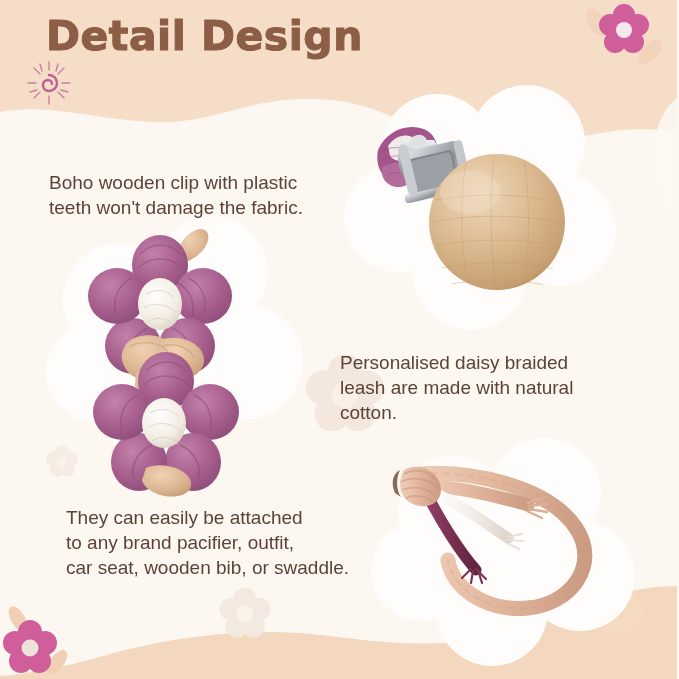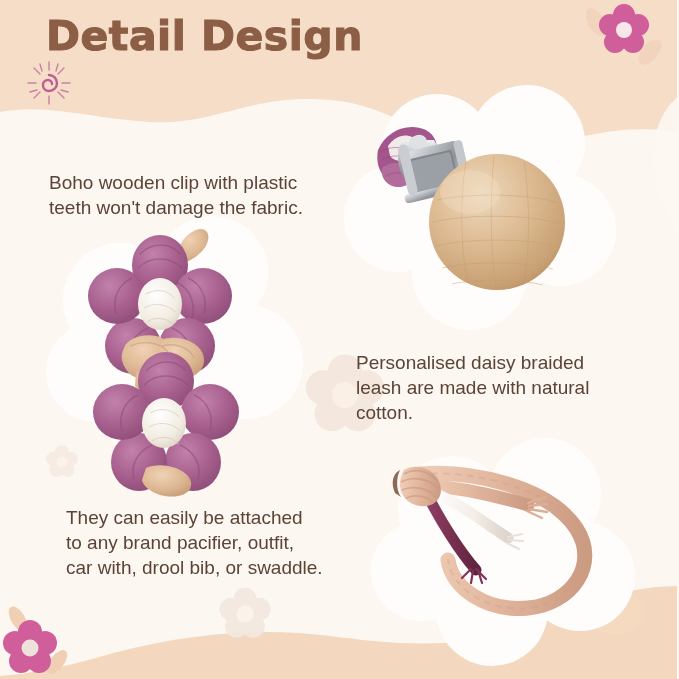--- a/index.html
+++ b/index.html
@@ -28,21 +28,21 @@
   
   .copy{
     position:absolute;
     color:#5b4437;
     font-size:19px;
     line-height:25px;
     font-family:"Liberation Sans",sans-serif;
     white-space:pre-line;
   }
   #copy1{left:49px;top:170px;width:310px;}
-  #copy2{left:356px;top:350px;width:290px;}
+  #copy2{left:340px;top:350px;width:290px;}
   #copy3{left:66px;top:505px;width:310px;}
 
   
   .sun{position:absolute;left:24px;top:58px;width:50px;height:50px;}
 </style>
 </head>
 <body>
 
 <div class="canvas">
 
@@ -393,15 +393,15 @@
 
   <div class="title">Detail Design</div>
 
   <div class="copy" id="copy1">Boho wooden clip with plastic
 teeth won't damage the fabric.</div>
   <div class="copy" id="copy2">Personalised daisy braided
 leash are made with natural
 cotton.</div>
   <div class="copy" id="copy3">They can easily be attached
 to any brand pacifier, outfit,
-car with, drool bib, or swaddle.</div>
+car seat, wooden bib, or swaddle.</div>
 
 </div>
 
 </body></html>

